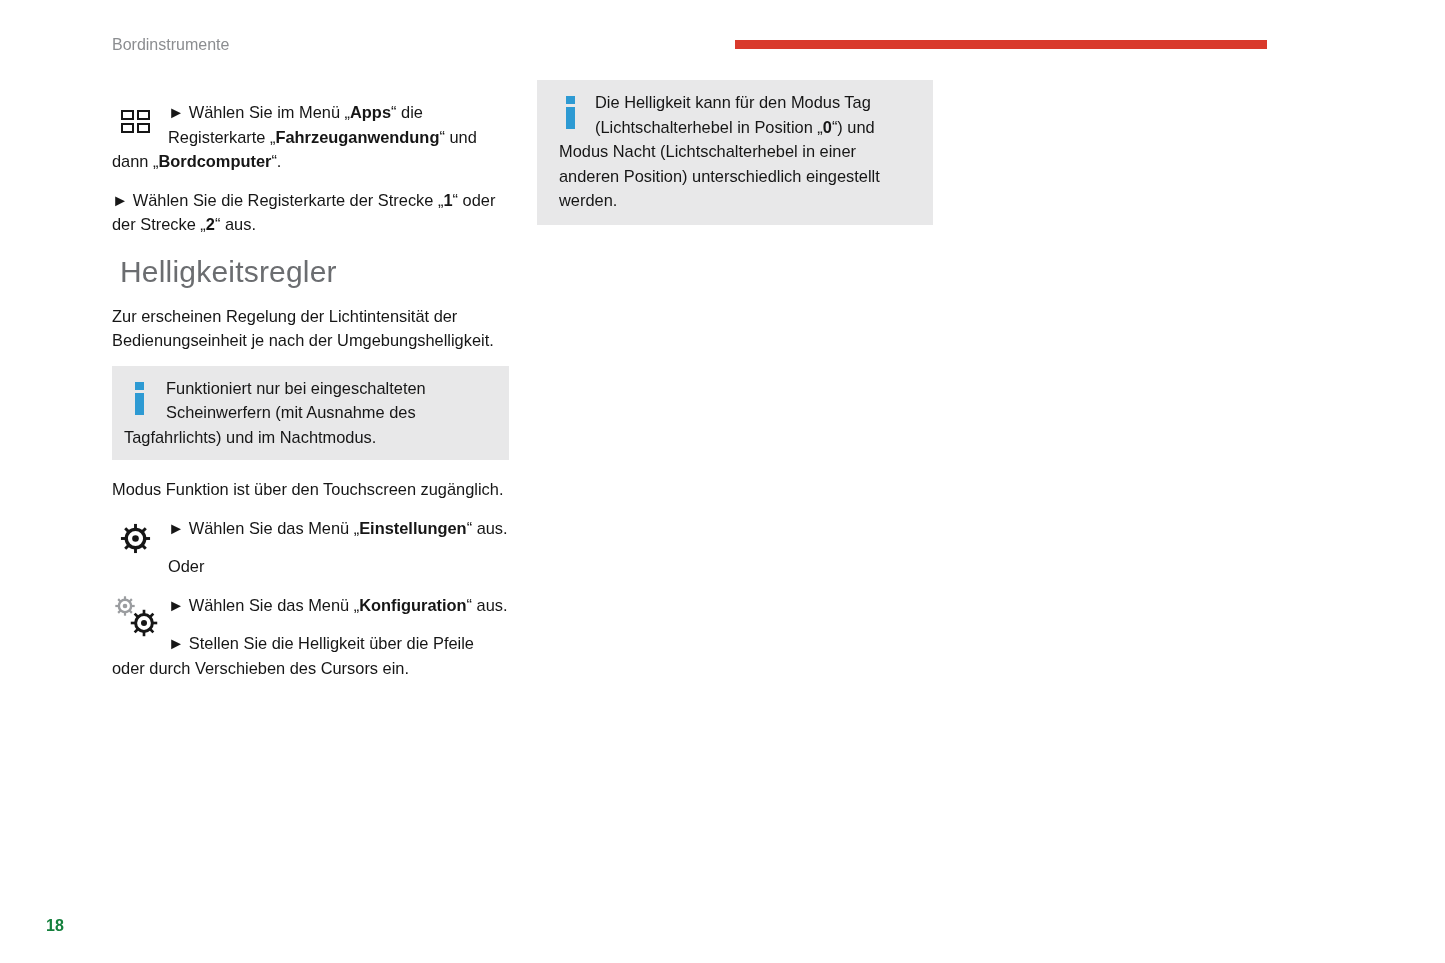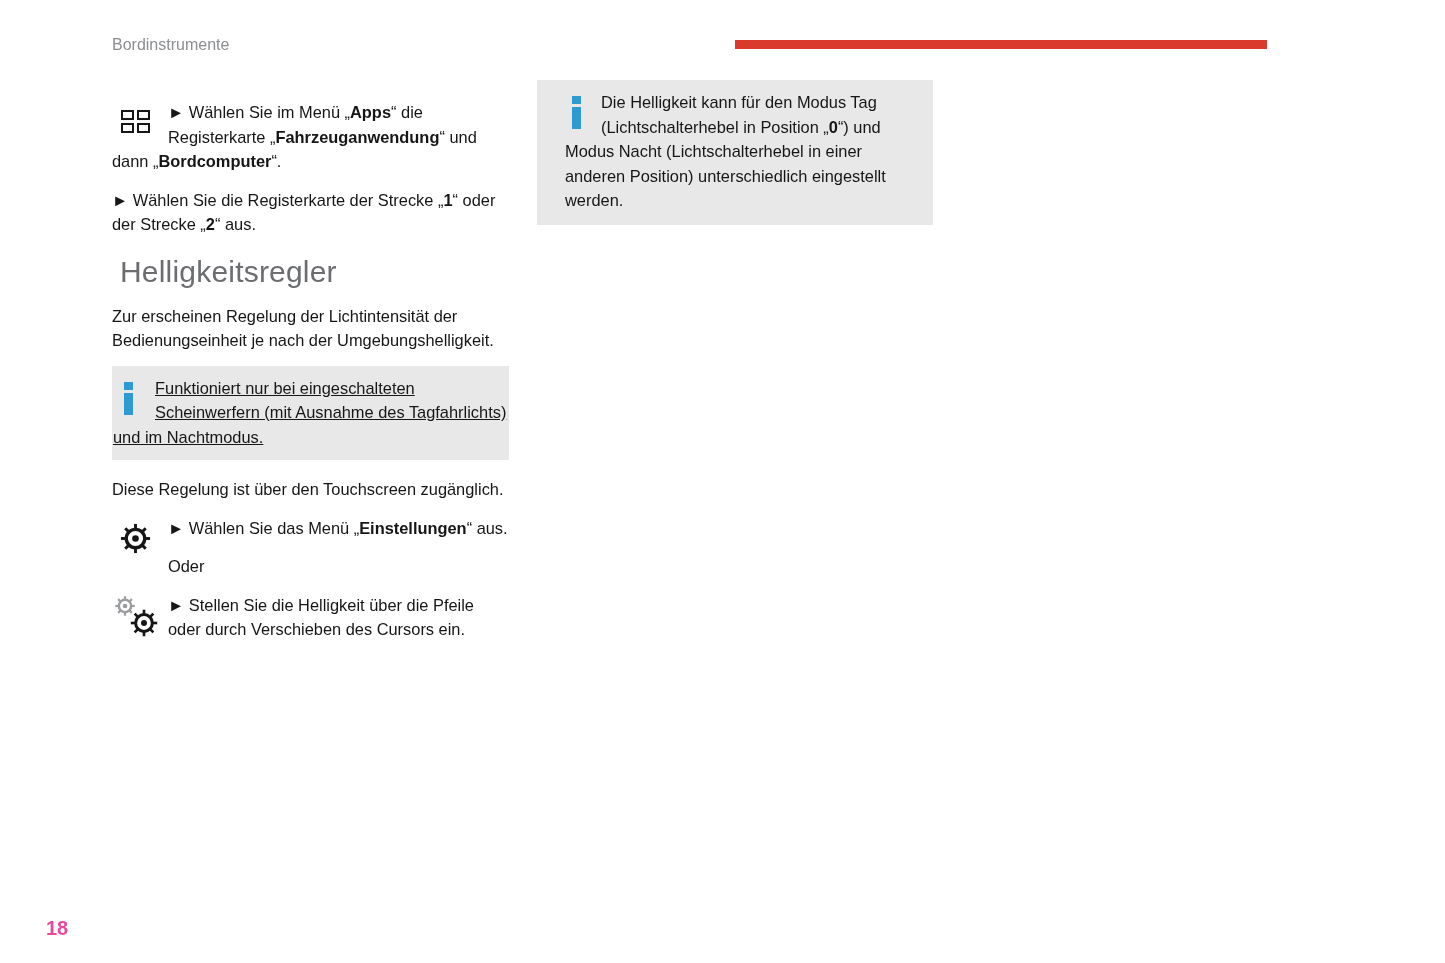--- a/index.html
+++ b/index.html
@@ -18,35 +18,35 @@
   .icon-float { float:left; width:56px; height:49px; }
   .icon-float .apps-icon { display:grid; grid-template-columns:13px 13px; grid-auto-rows:10px; gap:3px; margin:10px 0 0 9px; }
   .icon-float .apps-icon i { display:block; border:2.5px solid #161616; }
   .icon-float.gear-wrap svg { margin:6px 0 0 7px; display:block; }
   .double-gear { position:relative; display:block; width:48px; height:48px; margin:2px 0 0 2px; }
   .double-gear .gear-small { position:absolute; left:0; top:0; }
   .double-gear .gear-big { position:absolute; left:15px; top:13px; }
 
   .section-title { font-size:30px; line-height:36px; color:#6b6d70; font-weight:400; margin:17px 8px 9px; letter-spacing:0.2px; }
 
-  .info-box { background:#e8e8e9; padding:10px 1px 11px; margin:13px 0 17px;text-decoration:underline; }
+  .info-box { background:#e8e8e9; padding:10px 12px 11px; margin:13px 0 17px; }
   .info-box .i-float { float:left; width:42px; height:49px; }
   .i-icon { display:flex; flex-direction:column; gap:3px; width:9px; margin:6px 0 0 11px; }
   .i-icon .dot  { height:8px;  background:#2d9ad3; }
   .i-icon .stem { height:22px; background:#2d9ad3; }
 
   .info-box-right {
     position:absolute; left:537px; top:80px; width:396px;
-    background:#e8e8e9; padding:10px 28px 12px;
+    background:#e8e8e9; padding:10px 22px 12px;
     font-size:16.4px; line-height:24.5px;
   }
   .info-box-right .i-float { float:left; width:36px; height:49px; }
   .info-box-right .i-icon { margin:6px 0 0 7px; }
 
-  .page-number { position:absolute; left:46px; top:917px; font-size:20px; font-weight:bold; color:#ec4899; }
+  .page-number { position:absolute; left:46px; top:917px; font-size:16px; font-weight:bold; color:#15803d; }
 
   .rich b, .rich .b { font-weight:bold; }
 </style>
 </head>
 <body>
 
 <div class="page">
 
   <div class="section-header">Bordinstrumente</div>
   <div class="accent-bar"></div>
@@ -77,21 +77,21 @@
     <div class="info-box">
       <span class="i-float">
         <span class="i-icon">
             <span class="dot"></span>
             <span class="stem"></span>
           </span>
       </span>
       <span>Funktioniert nur bei eingeschalteten Scheinwerfern (mit Ausnahme des Tagfahrlichts) und im Nachtmodus.</span>
     </div>
 
-    <div class="para">Diese Regelung ist über den Touchscreen zugänglich.</div>
+    <div class="para">Modus Funktion ist über den Touchscreen zugänglich.</div>
 
     <div class="para">
       <span class="icon-float gear-wrap">
         <svg width="33" height="33" viewBox="0 0 34 34">
           <g stroke="#161616" stroke-width="3">
             <line x1="17" y1="2" x2="17" y2="7"></line>
             <line x1="17" y1="27" x2="17" y2="32"></line>
             <line x1="2" y1="17" x2="7" y2="17"></line>
             <line x1="27" y1="17" x2="32" y2="17"></line>
             <line x1="6.4" y1="6.4" x2="9.9" y2="9.9"></line>
@@ -135,20 +135,21 @@
               <line x1="6.4" y1="6.4" x2="9.9" y2="9.9"></line>
               <line x1="24.1" y1="24.1" x2="27.6" y2="27.6"></line>
               <line x1="27.6" y1="6.4" x2="24.1" y2="9.9"></line>
               <line x1="9.9" y1="24.1" x2="6.4" y2="27.6"></line>
             </g>
             <circle cx="17" cy="17" r="9.5" fill="none" stroke="#161616" stroke-width="3.4"></circle>
             <circle cx="17" cy="17" r="3.4" fill="#161616"></circle>
           </svg>
         </span>
       </span>
+      <span class="rich"><span>► Wählen Sie das Menü „</span><span class="b">Konfiguration</span><span>“ aus.</span></span>
     </div>
 
 
     <div class="para">► Stellen Sie die Helligkeit über die Pfeile oder durch Verschieben des Cursors ein.</div>
 
   </div>
 
   <div class="info-box-right">
     <span class="i-float">
       <span class="i-icon">

